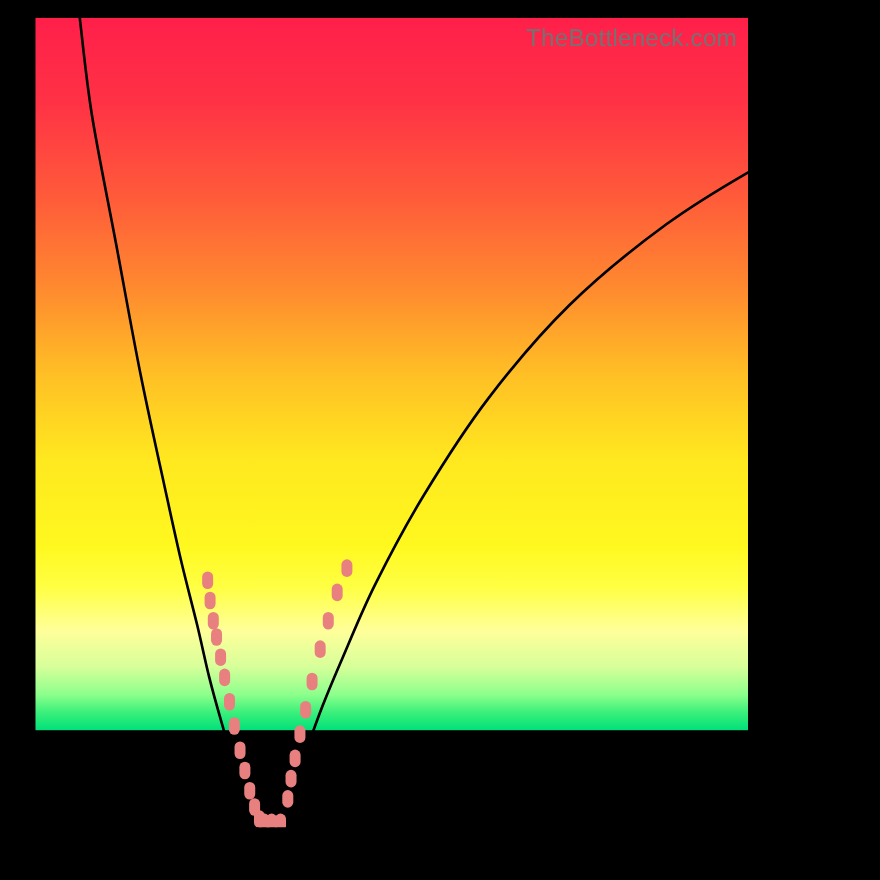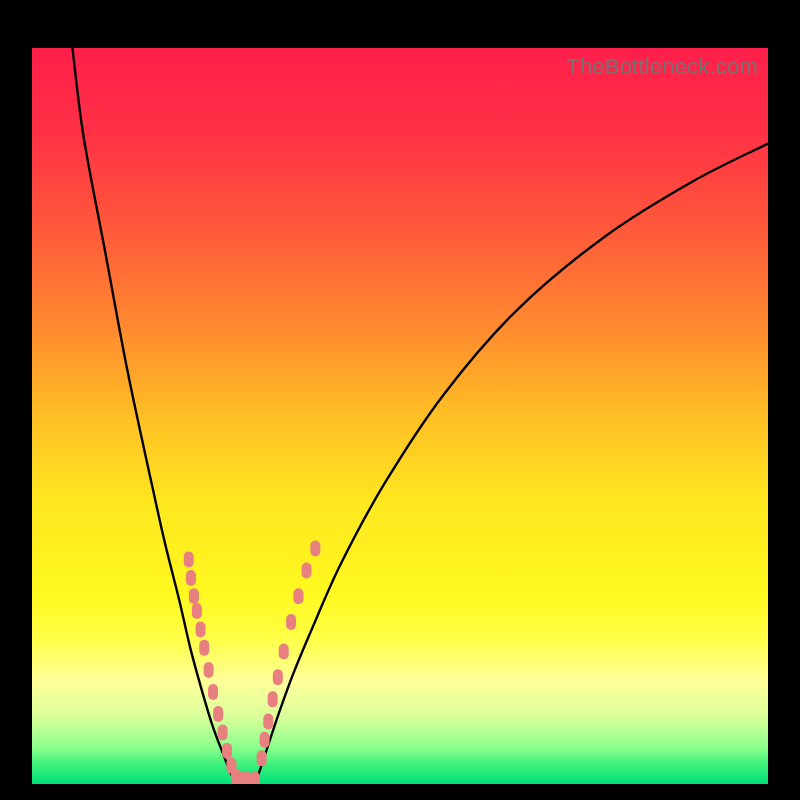--- a/index.html
+++ b/index.html
@@ -13,22 +13,22 @@
   }
   .frame {
     position: absolute;
     left: 0; top: 0;
     width: 800px; height: 800px;
     background: #000;
   }
   .plot-area {
     position: absolute;
     left: 32px;
-    top: 48px;
-    width: 736px;
+    top: 16px;
+    width: 648px;
     height: 736px;
     overflow: hidden;
   }
   .gradient {
     position: absolute;
     left: 0; top: 0; right: 0; bottom: 0;
   }
   .watermark {
     position: absolute;
     top: 6px;

